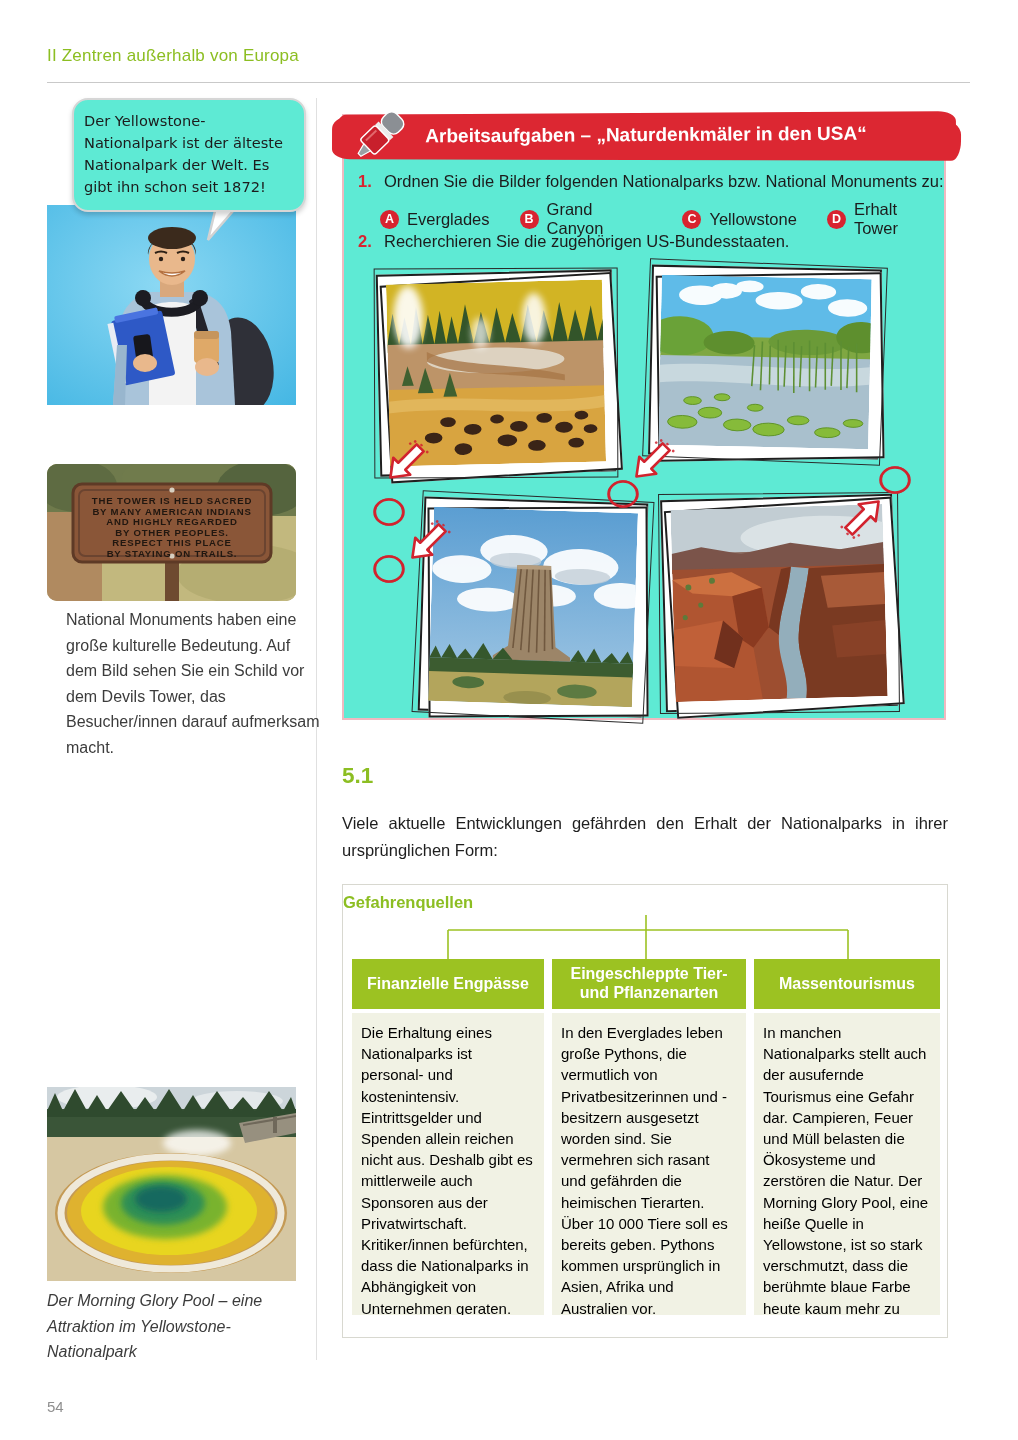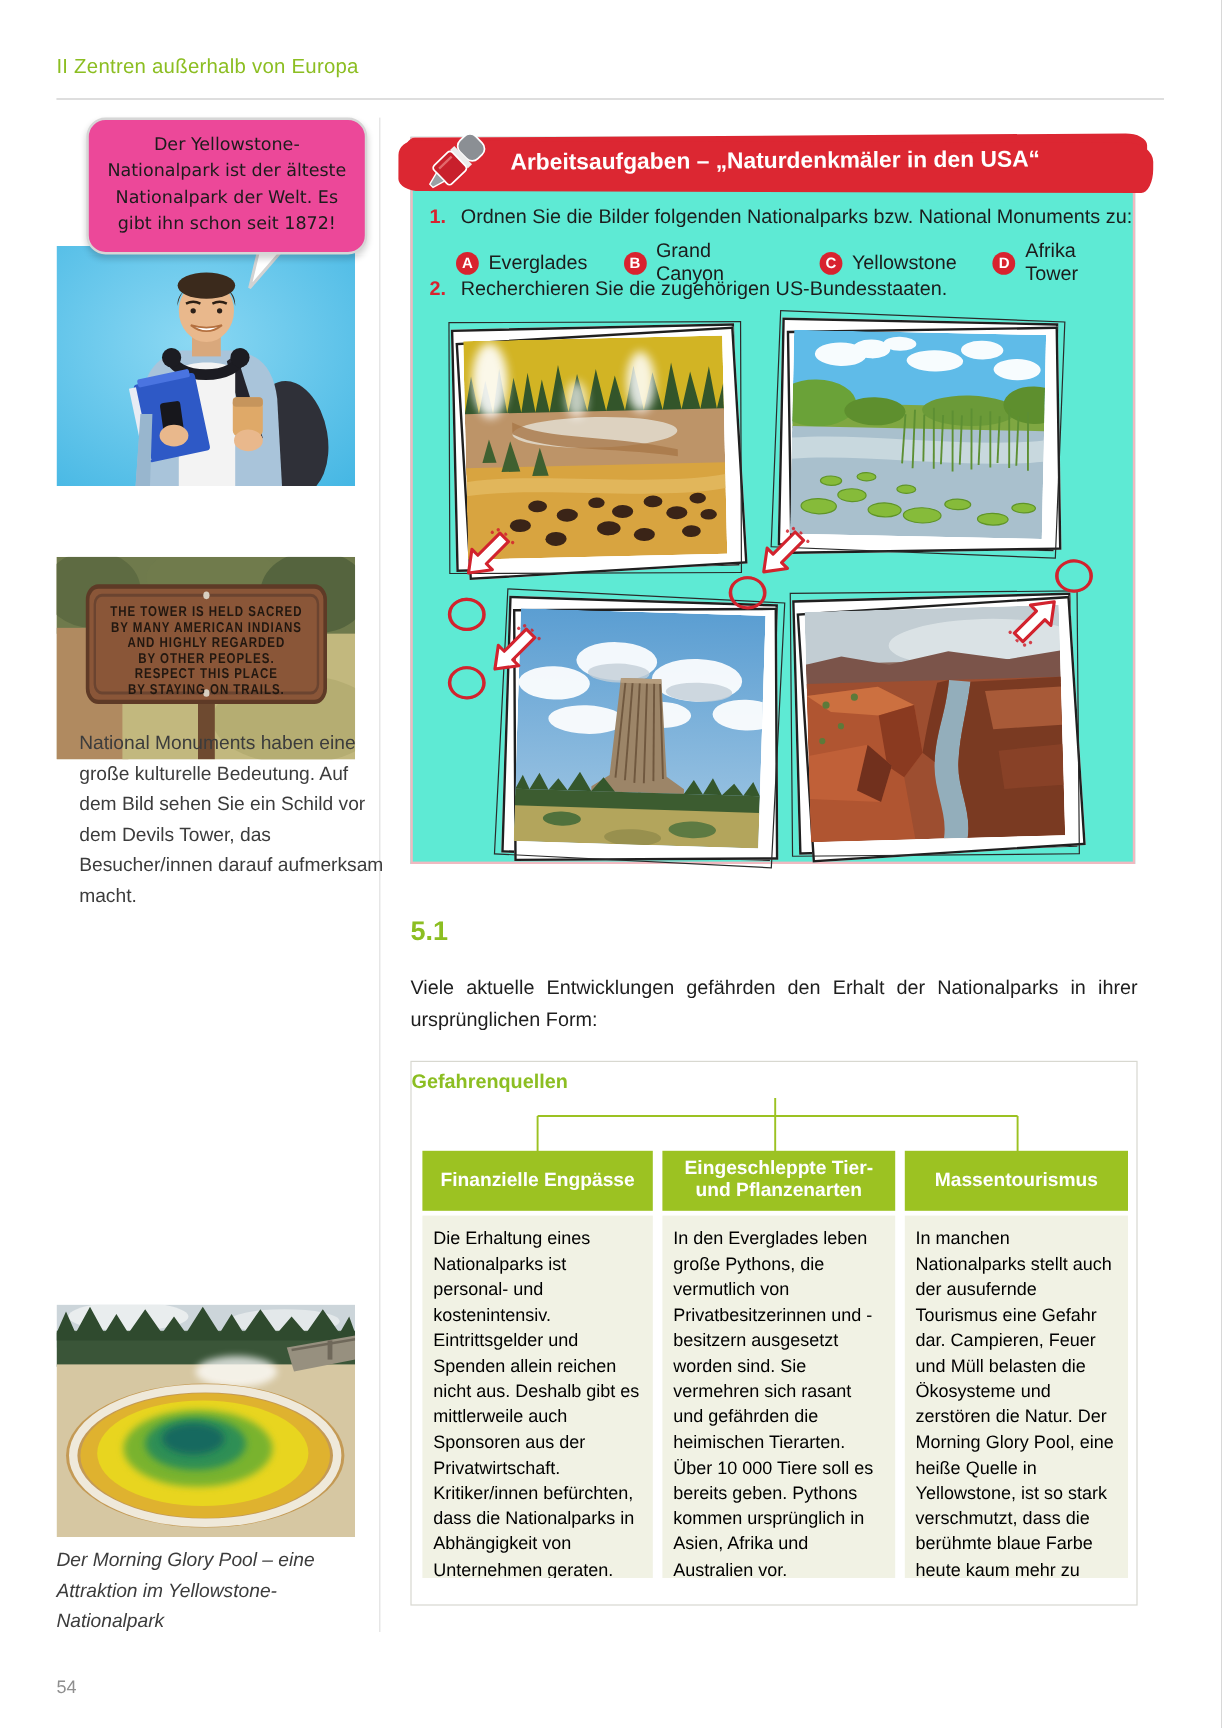--- a/index.html
+++ b/index.html
@@ -9,23 +9,23 @@
   *{margin:0;padding:0;box-sizing:border-box;}
   body{background:#9a9a9a;font-family:"Liberation Sans",sans-serif;}
   .page{position:relative;width:1018px;height:1440px;background:#fff;margin:0 auto;overflow:hidden;}
 
   
   .kopf{position:absolute;left:47px;top:46px;font-size:17px;color:var(--brand_green);letter-spacing:.2px;}
   .kopf-rule{position:absolute;left:47px;top:82px;width:923px;height:1px;background:#c9c9c9;}
   .divider{position:absolute;left:316px;top:98px;width:1px;height:1262px;background:#e0e0e0;}
 
   
-  .bubble{position:absolute;left:72px;top:98px;width:234px;background:#ec4899;border:2px solid #d6d6d6;
+  .bubble{position:absolute;left:72px;top:98px;width:234px;background:#5eead4;border:2px solid #d6d6d6;
     border-radius:16px;padding:10px 10px 12px;box-shadow:0 3px 5px rgba(0,0,0,.18);z-index:3;
-    font-family:"DejaVu Sans",sans-serif;font-size:14.6px;line-height:22px;text-align:center;color:#1c1c1c;}
+    font-family:"DejaVu Sans",sans-serif;font-size:14.6px;line-height:22px;color:#1c1c1c;}
   .bubble-tail{position:absolute;left:196px;top:178px;width:70px;height:66px;z-index:2;}
 
   
   .sphoto{position:absolute;left:47px;overflow:hidden;}
   .sphoto svg{display:block;width:100%;height:100%;}
   .caption{position:absolute;left:47px;width:254px;font-size:16px;line-height:25.5px;color:#3c3c3c;}
   .pagenum{position:absolute;left:47px;top:1398px;font-size:15px;color:#8f8f8f;}
 
   
   .taskbox{position:absolute;left:342px;top:114px;width:604px;height:606px;border:2px solid #f0b9c0;background:#5eead4;}
@@ -116,21 +116,21 @@
       </g>
       <rect x="88" y="130" width="17" height="30" rx="3" fill="#17171c" transform="rotate(-8 96 145)"></rect>
       <ellipse cx="98" cy="158" rx="12" ry="9" fill="#e9b88c"></ellipse>
       <rect x="147" y="126" width="25" height="32" rx="4" fill="#dfa968"></rect>
       <rect x="147" y="126" width="25" height="8" rx="3" fill="#c6955c"></rect>
       <ellipse cx="160" cy="162" rx="12" ry="9" fill="#e9b88c"></ellipse>
       <path d="M66,200 L70,140 L80,140 L78,200 Z" fill="#98b6ce"></path>
     </svg>
   </div>
 
-  <div class="sphoto" style="top:464px;width:249px;height:169px;">
+  <div class="sphoto" style="top:464px;width:249px;height:137px;border-radius:10px;">
     <svg viewBox="0 0 249 137" preserveAspectRatio="none">
       <rect width="249" height="137" fill="#a8a06a"></rect>
       <rect width="249" height="52" fill="#6f7a4c"></rect>
       <ellipse cx="30" cy="22" rx="40" ry="26" fill="#5e6b42"></ellipse>
       <ellipse cx="130" cy="14" rx="55" ry="22" fill="#77855230" opacity="0.7"></ellipse>
       <ellipse cx="215" cy="24" rx="45" ry="28" fill="#55643e"></ellipse>
       <rect x="0" y="48" width="60" height="89" fill="#b08a60"></rect>
       <rect x="55" y="52" width="194" height="85" fill="#c2b87e"></rect>
       <ellipse cx="200" cy="110" rx="70" ry="30" fill="#b5ad72"></ellipse>
       <rect x="118" y="92" width="14" height="45" fill="#6e4a30"></rect>
@@ -205,21 +205,21 @@
       <div class="opt">
         <span class="badge">B</span>
         <span>Grand Canyon</span>
       </div>
       <div class="opt">
         <span class="badge">C</span>
         <span>Yellowstone</span>
       </div>
       <div class="opt">
         <span class="badge">D</span>
-        <span>Afrika Tower</span>
+        <span>Erhalt Tower</span>
       </div>
     </div>
 
     <div class="trow" style="left:14px;top:116px;">
       <span class="tnum">2.</span>
       <span>Recherchieren Sie die zugehörigen US-Bundesstaaten.</span>
     </div>
 
     <div class="snap" style="left:34px;top:156px;width:236px;height:202px;transform:rotate(-1.3deg);">
       <div class="ph">

